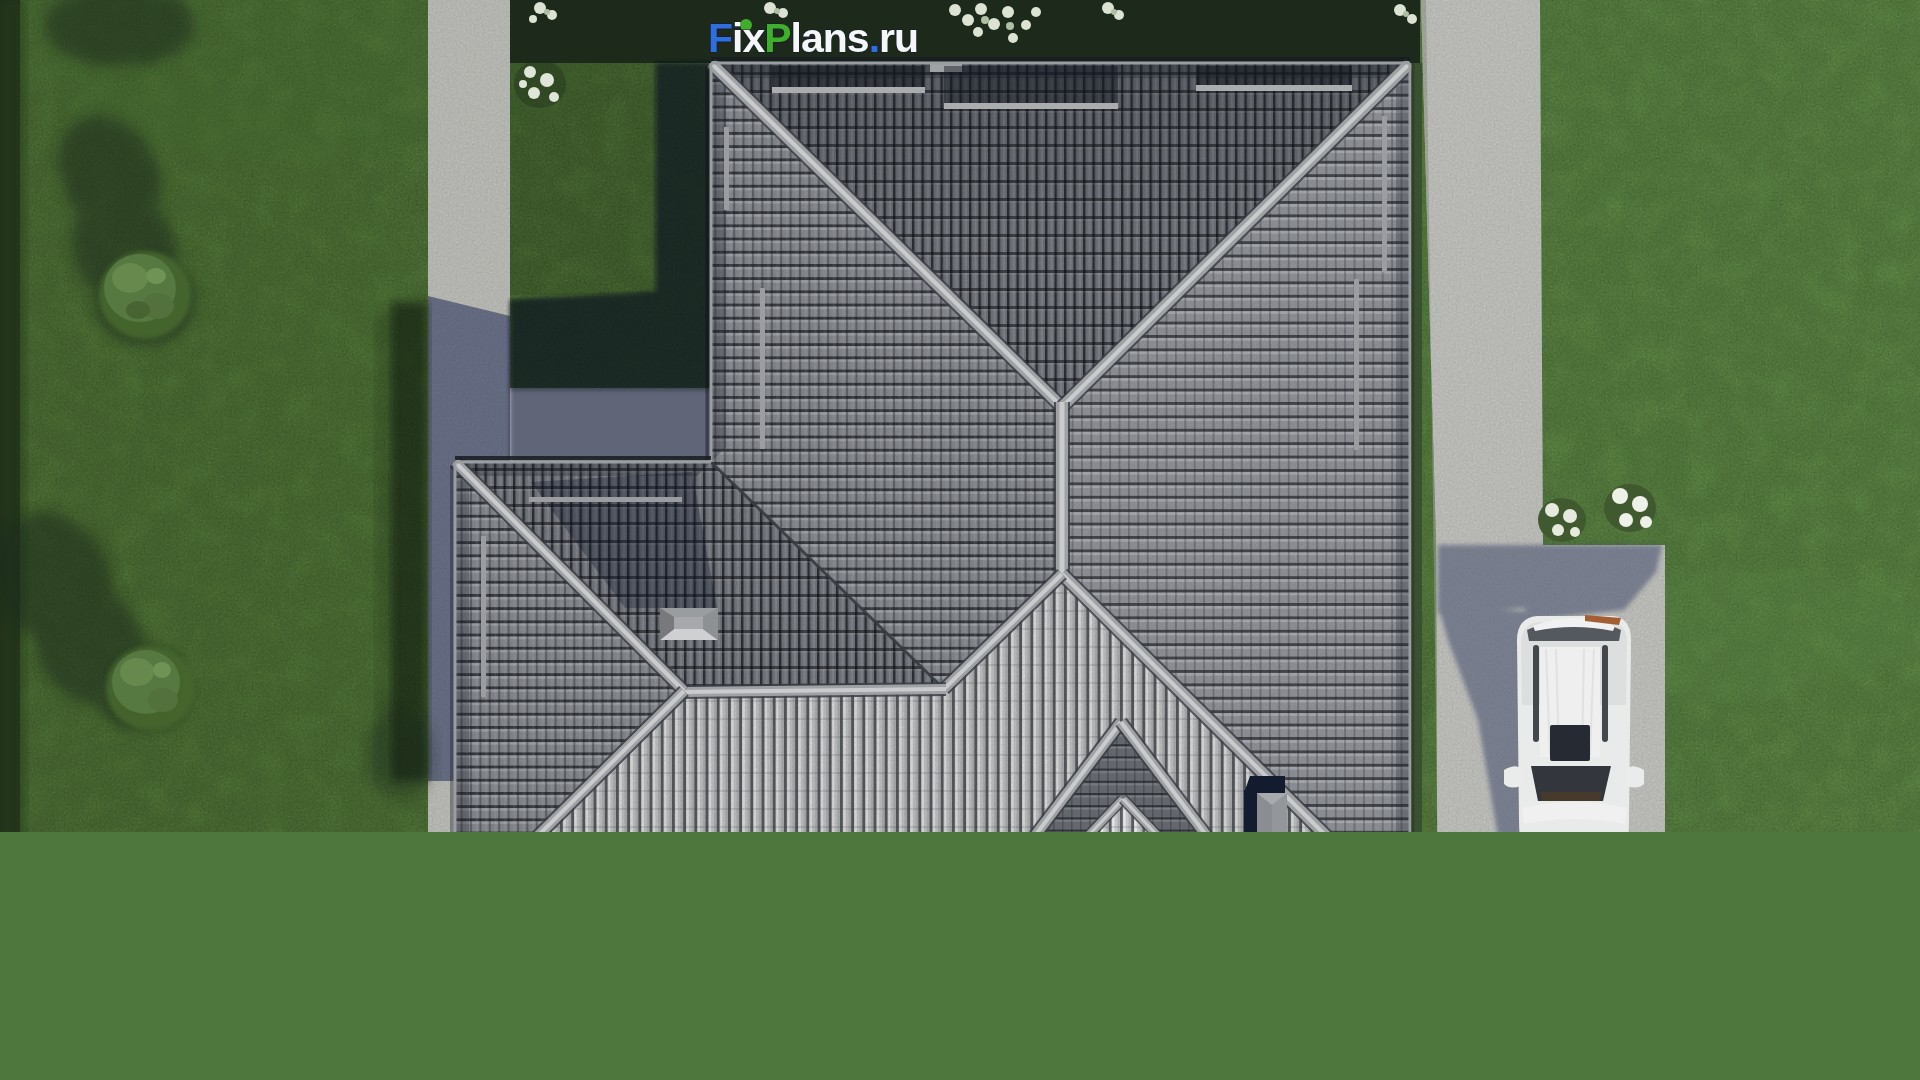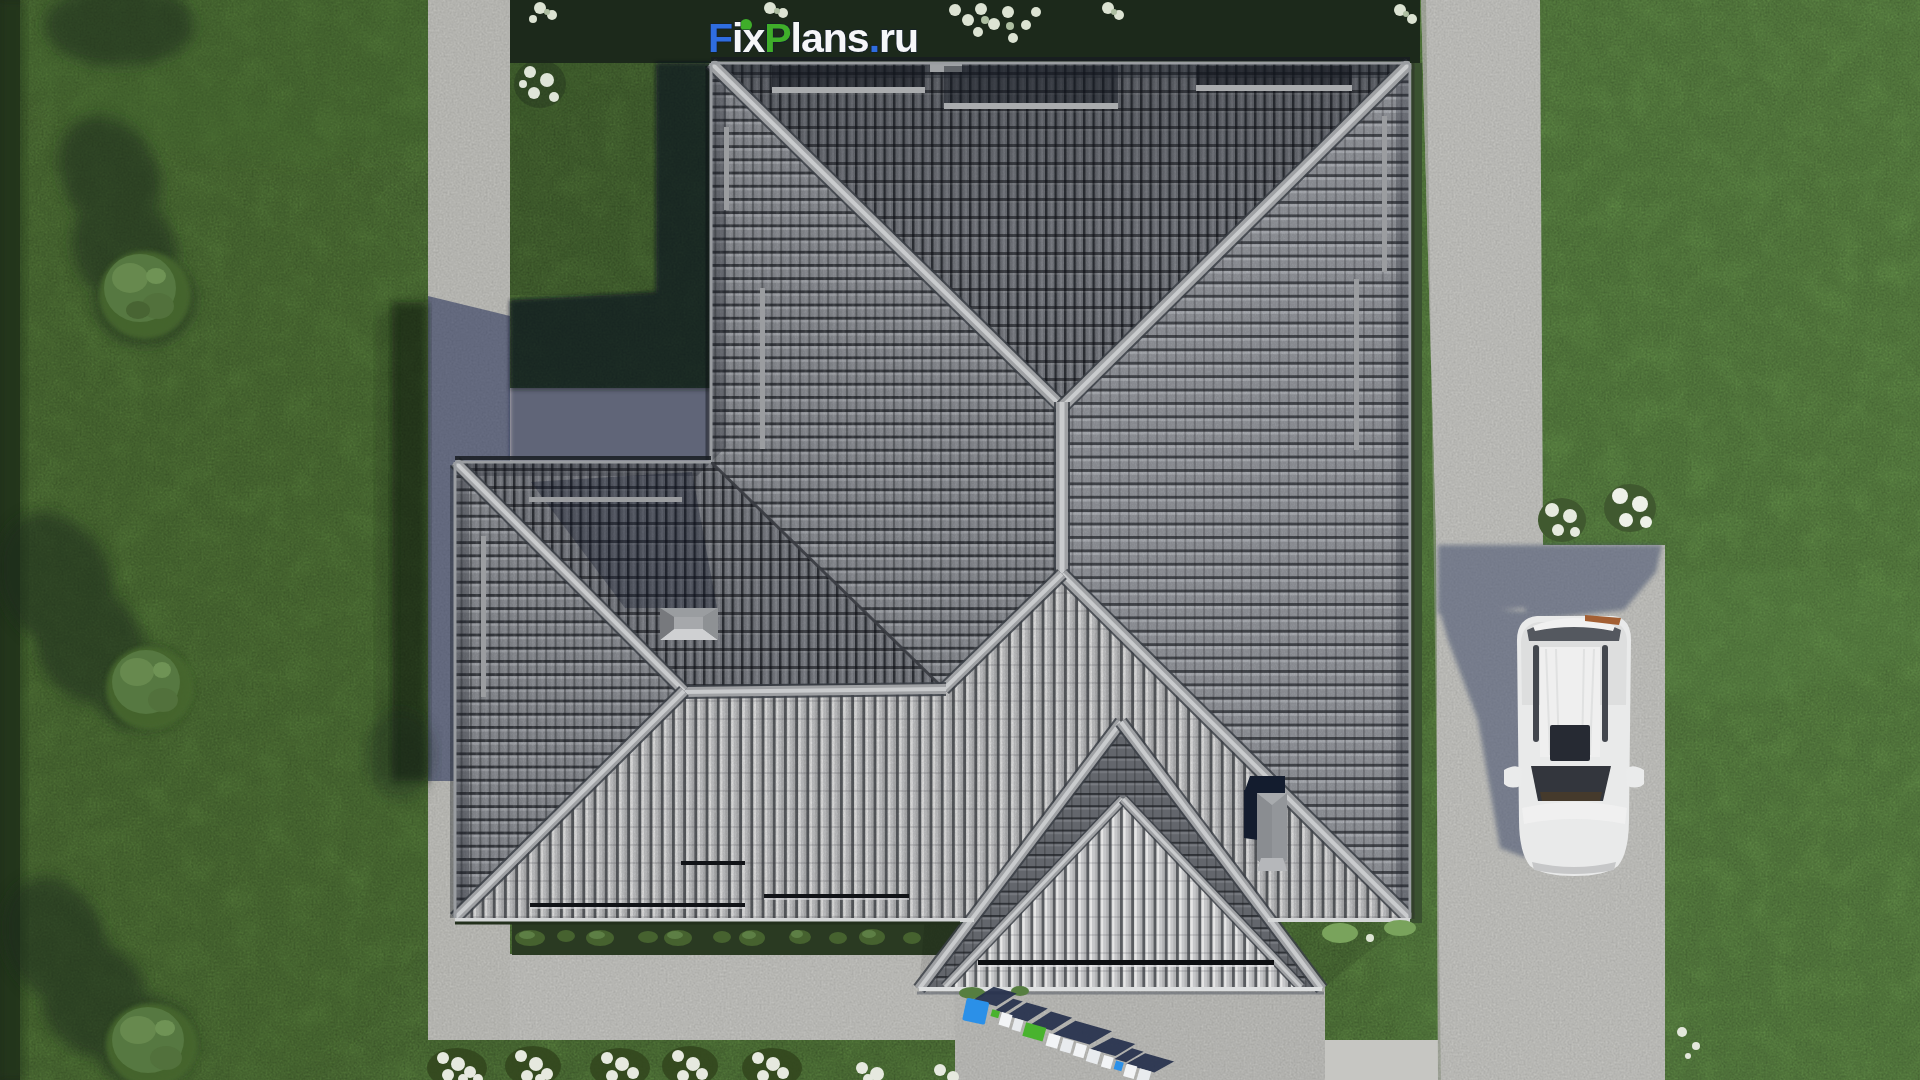--- a/index.html
+++ b/index.html
@@ -1,16 +1,16 @@
 <!DOCTYPE html>
 <html><head>
 <meta charset="utf-8">
 <style>
 html,body{margin:0;padding:0;background:#4d773c;}
-#scene{position:relative;width:1920px;height:1080px;overflow:hidden;font-family:"Liberation Sans",sans-serif;}
+#scene{position:relative;width:1920px;height:832px;overflow:hidden;font-family:"Liberation Sans",sans-serif;}
 svg{display:block;}
 </style>
 </head>
 <body>
 <div id="scene">
 <svg width="1920" height="1080" viewBox="0 0 1920 1080">
 <defs>
 <linearGradient id="gGrass" x1="0" y1="0" x2="1" y2="0">
 <stop offset="0" stop-color="#648e45"></stop>
 <stop offset="0.35" stop-color="#69984a"></stop>

